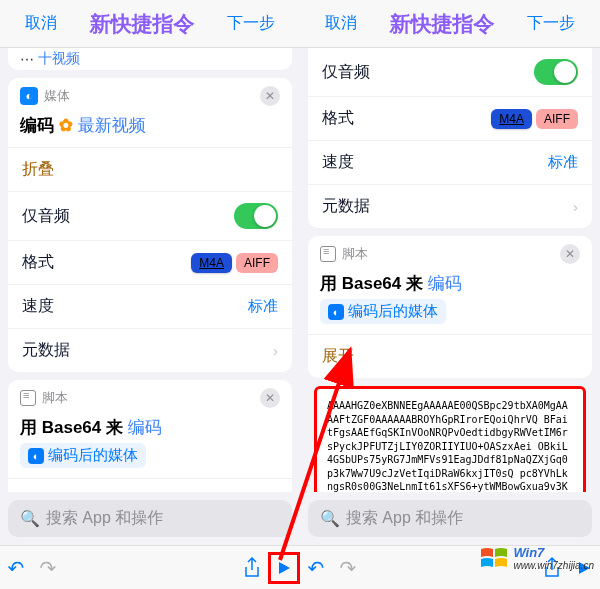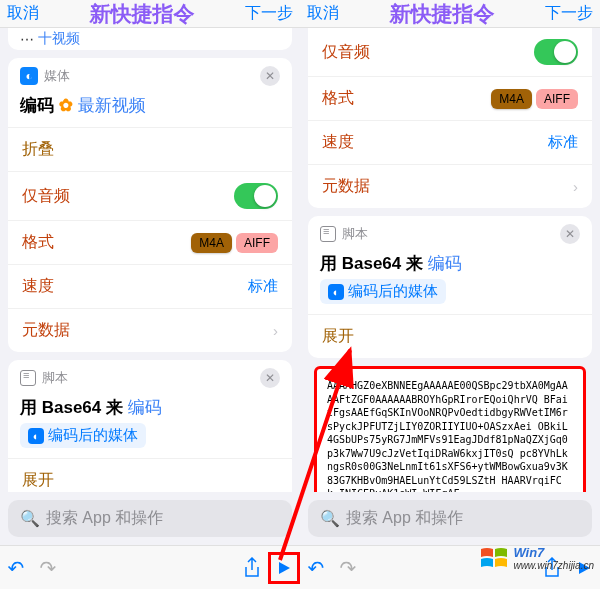--- a/index.html
+++ b/index.html
@@ -1,36 +1,36 @@
 <!DOCTYPE html>
 <html><head>
 <meta charset="utf-8">
 <style>
 * { margin: 0; padding: 0; box-sizing: border-box; font-family: -apple-system, "PingFang SC", sans-serif; }
 body { width: 600px; height: 589px; background: #fff; position: relative; overflow: hidden; }
 .screens { display: flex; width: 600px; height: 589px; }
 .screen { width: 300px; height: 589px; background: #f2f2f7; display: flex; flex-direction: column; position: relative; }
-.navbar { height: 28px; background: #f8f8f8; display: flex; align-items: center; justify-content: space-between; padding: 0 7px; border-bottom: 1px solid #e0e0e0; }
+.navbar { height: 48px; background: #f8f8f8; display: flex; align-items: center; justify-content: space-between; padding: 0 25px; border-bottom: 1px solid #e0e0e0; }
 .nav-btn { color: #007aff; font-size: 16px; }
 .nav-title { font-size: 21px; font-weight: 600; color: #8b5cf6; }
 .content { flex: 1; overflow: hidden; padding: 0 8px; }
 .card { background: #fff; border-radius: 10px; margin-top: 8px; font-size: 15px; }
 .card-head { display: flex; align-items: center; padding: 8px 12px 4px; gap: 6px; }
 .card-head-label { color: #8e8e93; font-size: 13px; }
 .card-close { margin-left: auto; width: 20px; height: 20px; border-radius: 50%; background: #e5e5ea; color: #8e8e93; display: flex; align-items: center; justify-content: center; font-size: 12px; }
 .card-title { padding: 4px 12px 10px; font-size: 17px; font-weight: 600; }
 .link { color: #3b82f6; font-weight: 500; }
 .row { display: flex; align-items: center; justify-content: space-between; padding: 11px 14px; border-top: 1px solid #f0f0f0; }
-.row-label { color: #c2410c; font-size: 16px; }
+.row-label { color: #0f172a; font-size: 16px; }
 .row-label.dim { color: #a16207; }
 .toggle { width: 44px; height: 26px; border-radius: 13px; background: #34c759; position: relative; }
 .toggle::after { content: ""; position: absolute; width: 22px; height: 22px; background: #fff; border-radius: 50%; top: 2px; right: 2px; box-shadow: 0 1px 3px rgba(0,0,0,.3); }
 .segmented { display: flex; gap: 4px; }
 .seg { padding: 3px 8px; border-radius: 6px; background: #fca5a5; font-size: 12px; font-weight: 500; }
-.seg.active { background: #a16207; box-shadow: 0 1px 2px rgba(0,0,0,.2); }
+.seg.active { background: #1d4ed8; box-shadow: 0 1px 2px rgba(0,0,0,.2); text-decoration: underline; }
 .standard { color: #007aff; font-size: 15px; }
 .chip { display: inline-flex; align-items: center; gap: 4px; background: #eaf3ff; color: #007aff; padding: 3px 8px; border-radius: 6px; font-size: 15px; font-weight: 500; margin-top: 4px; }
 .chip-icon { width: 16px; height: 16px; background: #007aff; border-radius: 4px; display: flex; align-items: center; justify-content: center; color: #fff; font-size: 11px; }
 .search-bar { margin: 8px; padding: 8px 12px; background: #e4e4e9; border-radius: 10px; display: flex; align-items: center; gap: 6px; color: #8e8e93; font-size: 16px; }
 .toolbar { height: 44px; background: #f8f8f8; border-top: 1px solid #e0e0e0; display: flex; align-items: center; justify-content: space-around; }
 .tb-btn { color: #007aff; font-size: 20px; display: flex; align-items: center; justify-content: center; width: 32px; height: 32px; }
 .tb-btn.dim { color: #b0b0b0; }
 .run-highlight { border: 3px solid #ff0000; }
 .output-box { background: #fff; border: 3px solid #ff0000; border-radius: 6px; margin: 8px 6px 0; padding: 10px; font-family: Menlo, monospace; font-size: 10px; line-height: 1.35; word-break: break-all; height: 200px; overflow: hidden; }
 .arrow-svg { position: absolute; pointer-events: none; z-index: 50; }

